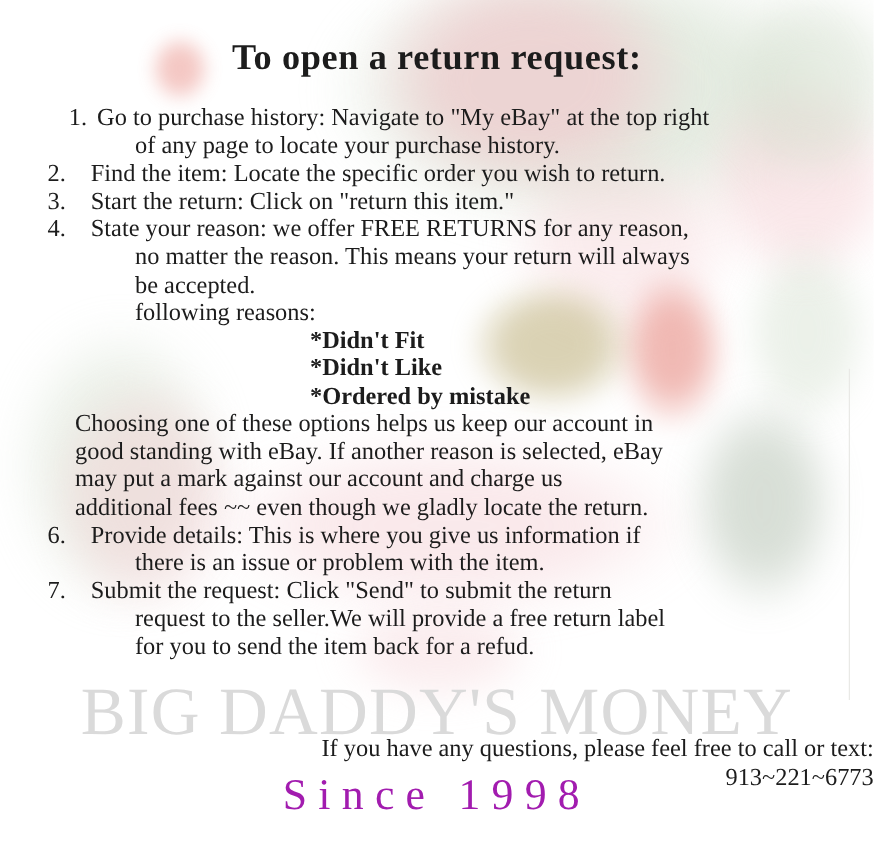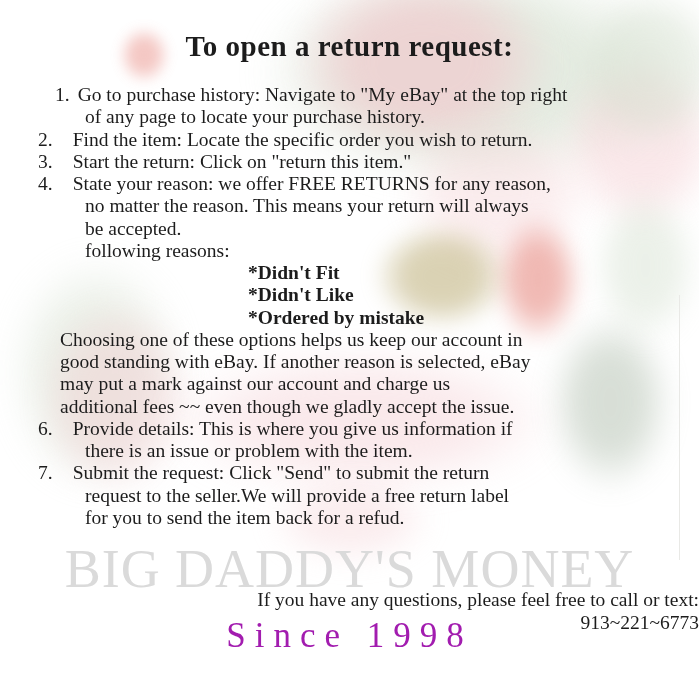--- a/index.html
+++ b/index.html
@@ -48,21 +48,21 @@
     margin:0;text-align:center;
     font-size:29px;font-weight:700;letter-spacing:.5px;
   }
   .body{
     position:absolute;top:84px;left:0;width:653px;
     font-size:19.5px;line-height:22.25px;
   }
   .ln{white-space:nowrap;}
   .ln-first{padding-left:38px;}
   .step-1 .ln-first{padding-left:55px;}
-  .ln-cont{padding-left:85px;font-family:Liberation Serif, serif;}
+  .ln-cont{padding-left:108px;font-family:Liberation Serif, serif;}
   .num{display:inline-block;margin-right:20px;}
   .step-1 .num{margin-right:8px;}
   .reason{padding-left:248px;font-weight:bold;}
   .note .ln{padding-left:60px;}
   .footer{
     position:absolute;top:588px;left:0;width:100%;
     text-align:right;font-size:19.5px;line-height:23px;
   }
 </style>
 </head>
@@ -121,21 +121,21 @@
       <div class="reasons">
         <div class="ln reason">*Didn't Fit</div>
         <div class="ln reason">*Didn't Like</div>
         <div class="ln reason">*Ordered by mistake</div>
       </div>
 
       <div class="note">
         <div class="ln">Choosing one of these options helps us keep our account in</div>
         <div class="ln">good standing with eBay. If another reason is selected, eBay</div>
         <div class="ln">may put a mark against our account and charge us</div>
-        <div class="ln">additional fees ~~ even though we gladly accept the issue.</div>
+        <div class="ln">additional fees ~~ even though we gladly locate the return.</div>
       </div>
 
       <div class="step">
         <div class="ln ln-first"><span class="num">6.</span><span>Provide details: This is where you give us information if</span></div>
         <div class="ln ln-cont">there is an issue or problem with the item.</div>
       </div>
 
       <div class="step">
         <div class="ln ln-first"><span class="num">7.</span><span>Submit the request: Click "Send" to submit the return</span></div>
         <div class="ln ln-cont">request to the seller.We will provide a free return label</div>

